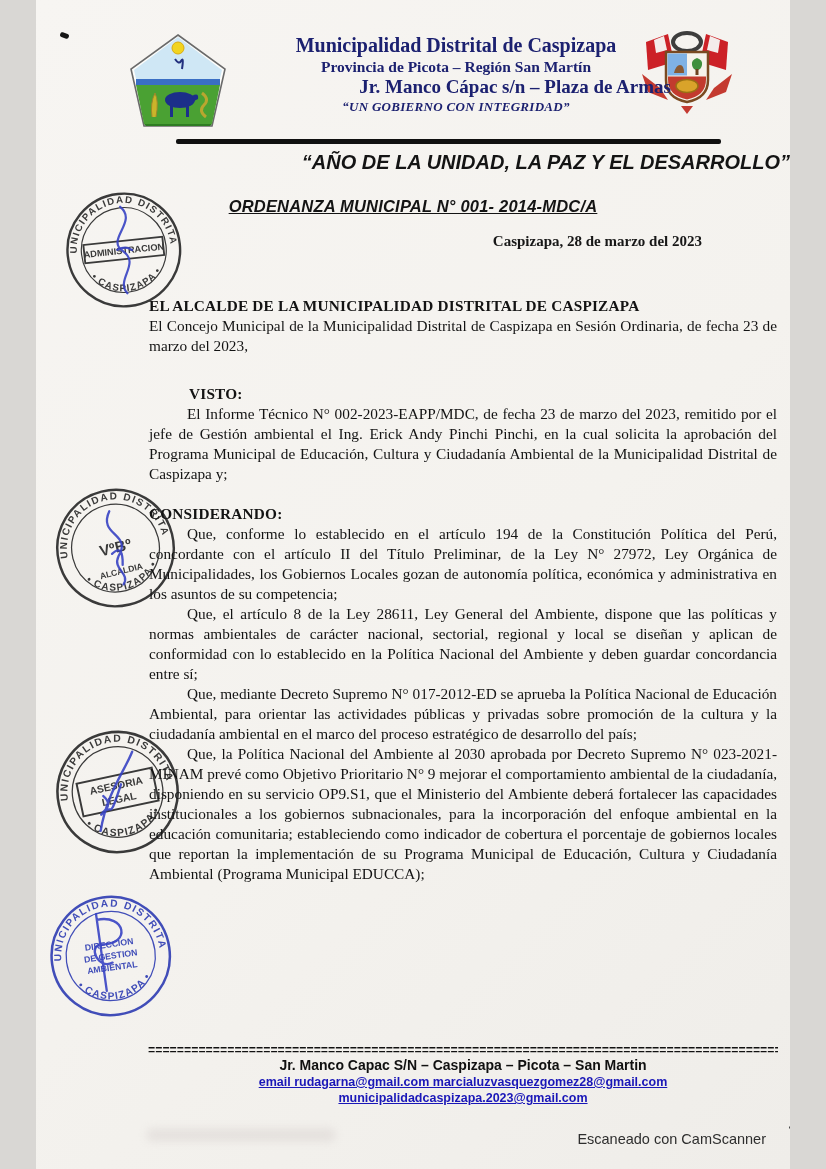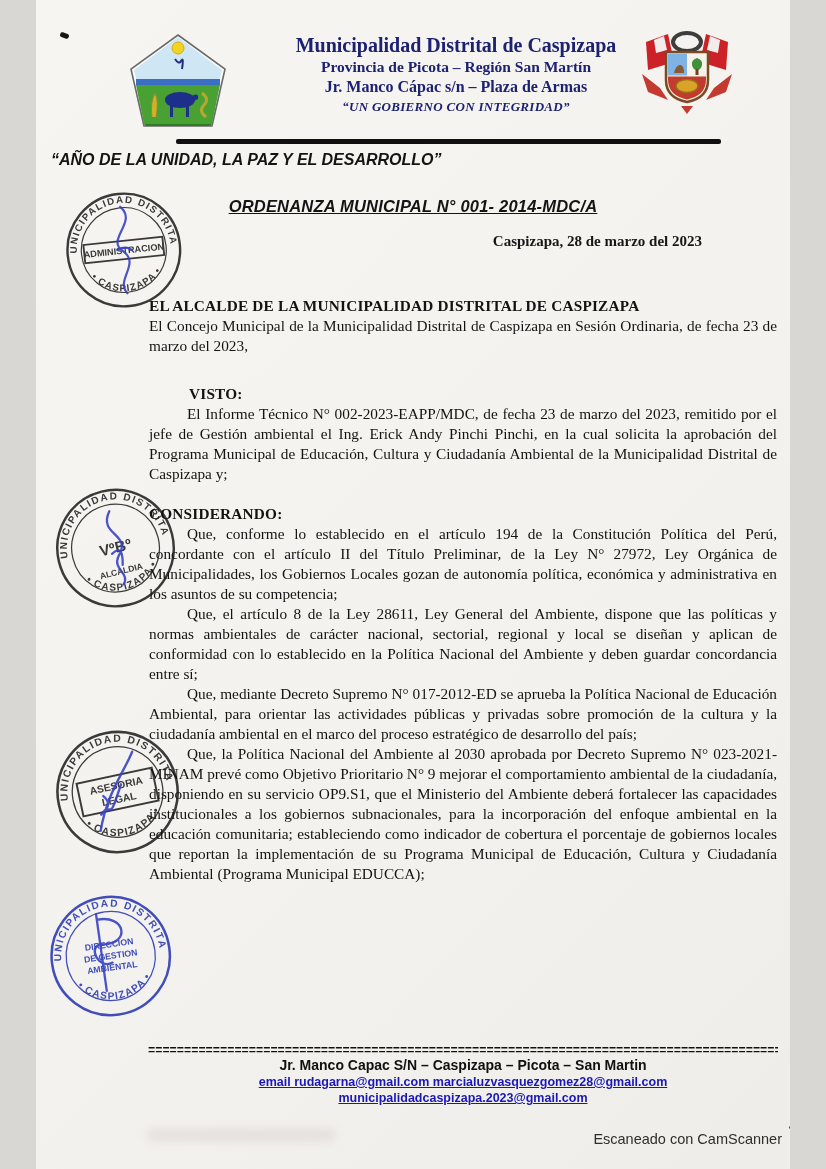--- a/index.html
+++ b/index.html
@@ -7,26 +7,26 @@
   .page{
     position:relative;width:754px;height:1169px;margin:0 auto;
     background:linear-gradient(135deg,#f7f5f2 0%,#f4f2ee 55%,#efede9 100%);
     overflow:hidden;color:#1b1b1b;
   }
   
   .crest{position:absolute;}
   .hdr-text{position:absolute;left:205px;top:34px;width:430px;text-align:center;color:#1c2170;}
   .hdr-org{font-size:20px;font-weight:bold;line-height:23px;}
   .hdr-prov{font-size:15.5px;font-weight:bold;line-height:20px;}
-  .hdr-addr{font-size:16px;font-weight:bold;line-height:19px;}
+  .hdr-addr{font-size:19px;font-weight:bold;line-height:19px;text-align:right;}
   .hdr-phones{font-size:14.5px;font-weight:bold;line-height:20px;display:flex;justify-content:center;gap:46px;}
   .hdr-motto{font-size:13px;font-weight:bold;font-style:italic;line-height:21px;letter-spacing:.3px;}
   .hdr-rule{position:absolute;left:140px;top:139px;width:545px;height:5px;background:#101010;border-radius:2px;}
-  .slogan{position:absolute;left:15px;right:0;top:151px;text-align:left;
-    font-family:"Liberation Sans",sans-serif;font-style:italic;font-weight:bold;font-size:16px;color:#141414;}
+  .slogan{position:absolute;left:0;right:0;top:151px;text-align:right;
+    font-family:"Liberation Sans",sans-serif;font-style:italic;font-weight:bold;font-size:20px;color:#141414;}
   .ord-title{position:absolute;left:0;right:0;top:197px;text-align:center;
     font-family:"Liberation Sans",sans-serif;font-style:italic;font-weight:bold;font-size:16.5px;color:#141414;
     text-decoration:underline;letter-spacing:.2px;}
   .dateline{position:absolute;right:88px;top:233px;font-weight:bold;font-size:15px;color:#171717;}
   
   .doc-col{position:absolute;left:113px;top:296px;width:628px;font-size:15.3px;line-height:20px;color:#131313;}
   .doc-col p{margin:0;text-align:justify;}
   .h-bold{font-weight:bold;letter-spacing:.2px;}
   .m15{margin-top:15px;} .m16{margin-top:16px;} .m28{margin-top:28px;margin-left:40px;} .m38{margin-top:20px;} .m13{margin-top:13px;}
   .ind{text-indent:38px;}
@@ -40,21 +40,21 @@
   .ctr{font-family:"Liberation Sans",sans-serif;font-weight:bold;text-anchor:middle;}
   .sig{fill:none;stroke:#2733c0;stroke-width:2.4;stroke-linecap:round;opacity:.9;}
   
   .footer{position:absolute;left:112px;top:1046px;width:630px;text-align:center;}
   .f-div{font-family:"Liberation Mono",monospace;font-weight:bold;font-size:12px;line-height:11px;
     white-space:nowrap;overflow:hidden;color:#111;}
   .f-addr{font-family:"Liberation Sans",sans-serif;font-weight:bold;font-size:14px;color:#101010;margin-top:0;}
   .f-mail{font-family:"Liberation Sans",sans-serif;font-weight:bold;font-size:12.5px;color:#1a17b8;
     text-decoration:underline;margin-top:2px;}
   .scan-line{position:absolute;left:753px;top:1126px;width:66px;height:2px;background:#4a4a4a;transform:rotate(-1deg);}
-  .scan-note{position:absolute;right:8px;top:1131px;font-family:"Liberation Sans",sans-serif;
+  .scan-note{position:absolute;right:24px;top:1131px;font-family:"Liberation Sans",sans-serif;
     font-size:14.5px;color:#2e2e2e;}
   .smudge{position:absolute;left:110px;top:1128px;width:190px;height:14px;background:#b9aeae;opacity:.22;filter:blur(4px);border-radius:7px;}
   .corner-mark{position:absolute;left:24px;top:33px;width:9px;height:5px;background:#161616;transform:rotate(18deg);border-radius:2px;}
 </style>
 </head>
 <body>
 
 <div class="page">
 
   <div class="corner-mark"></div>

